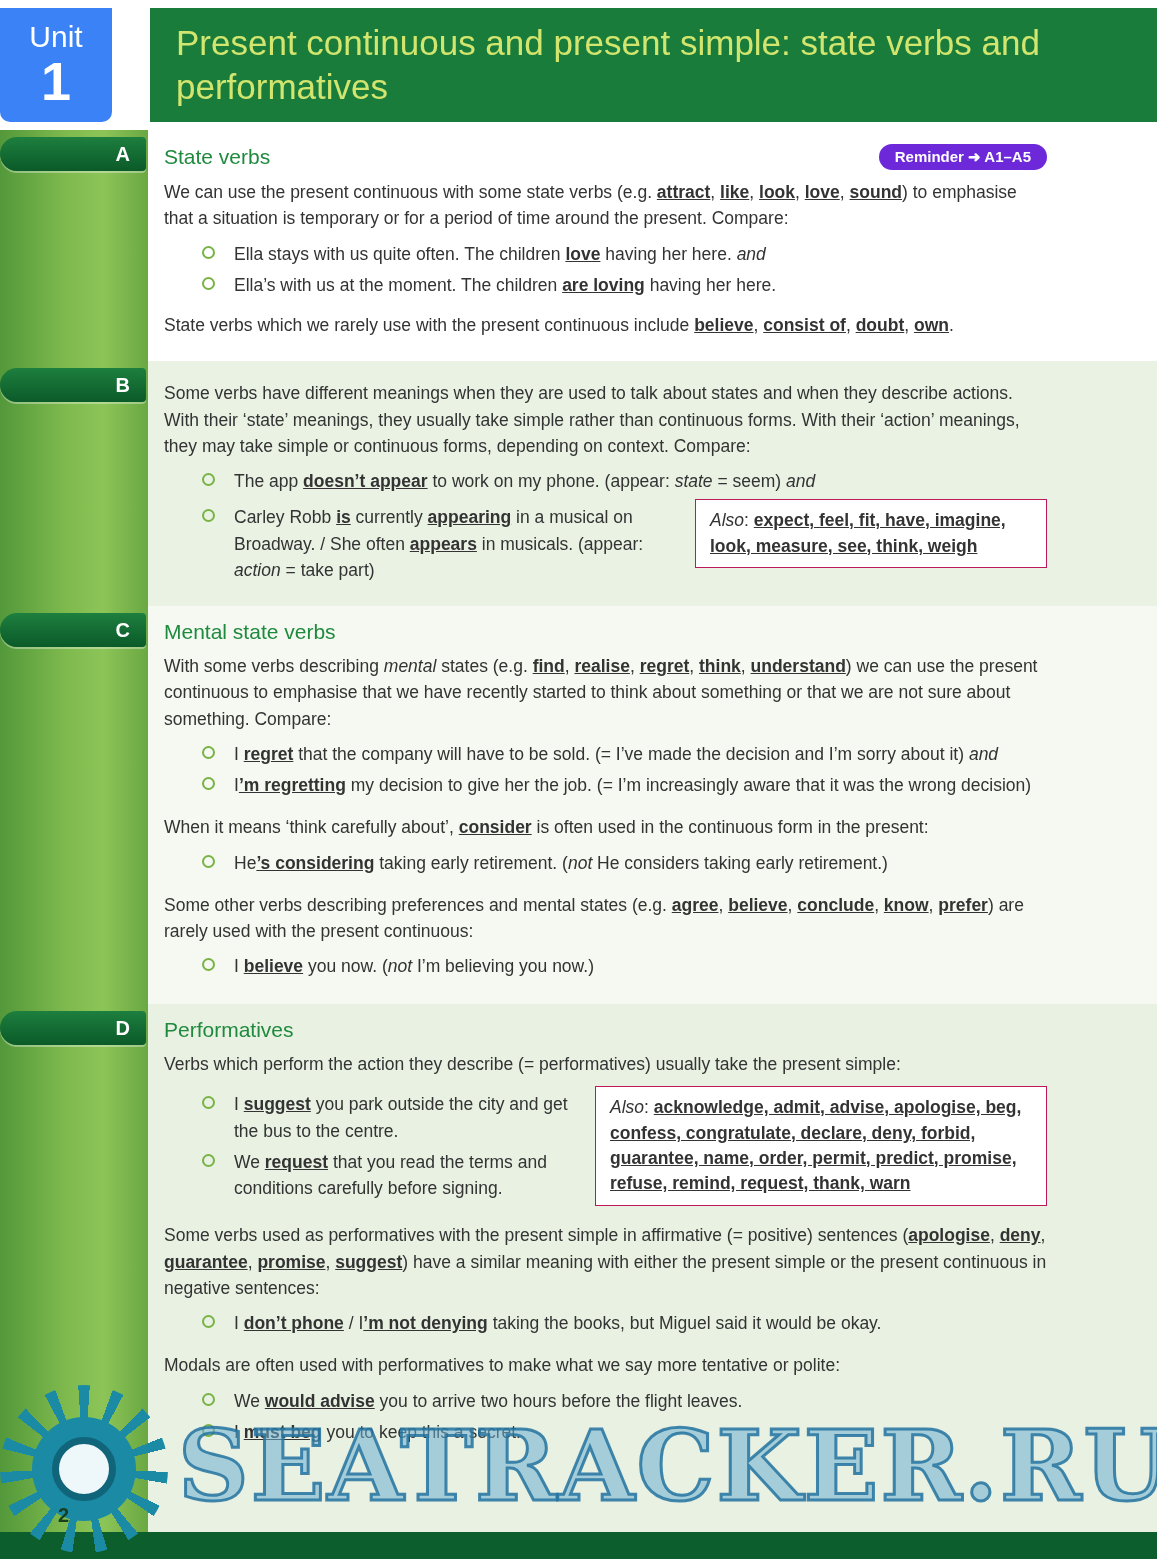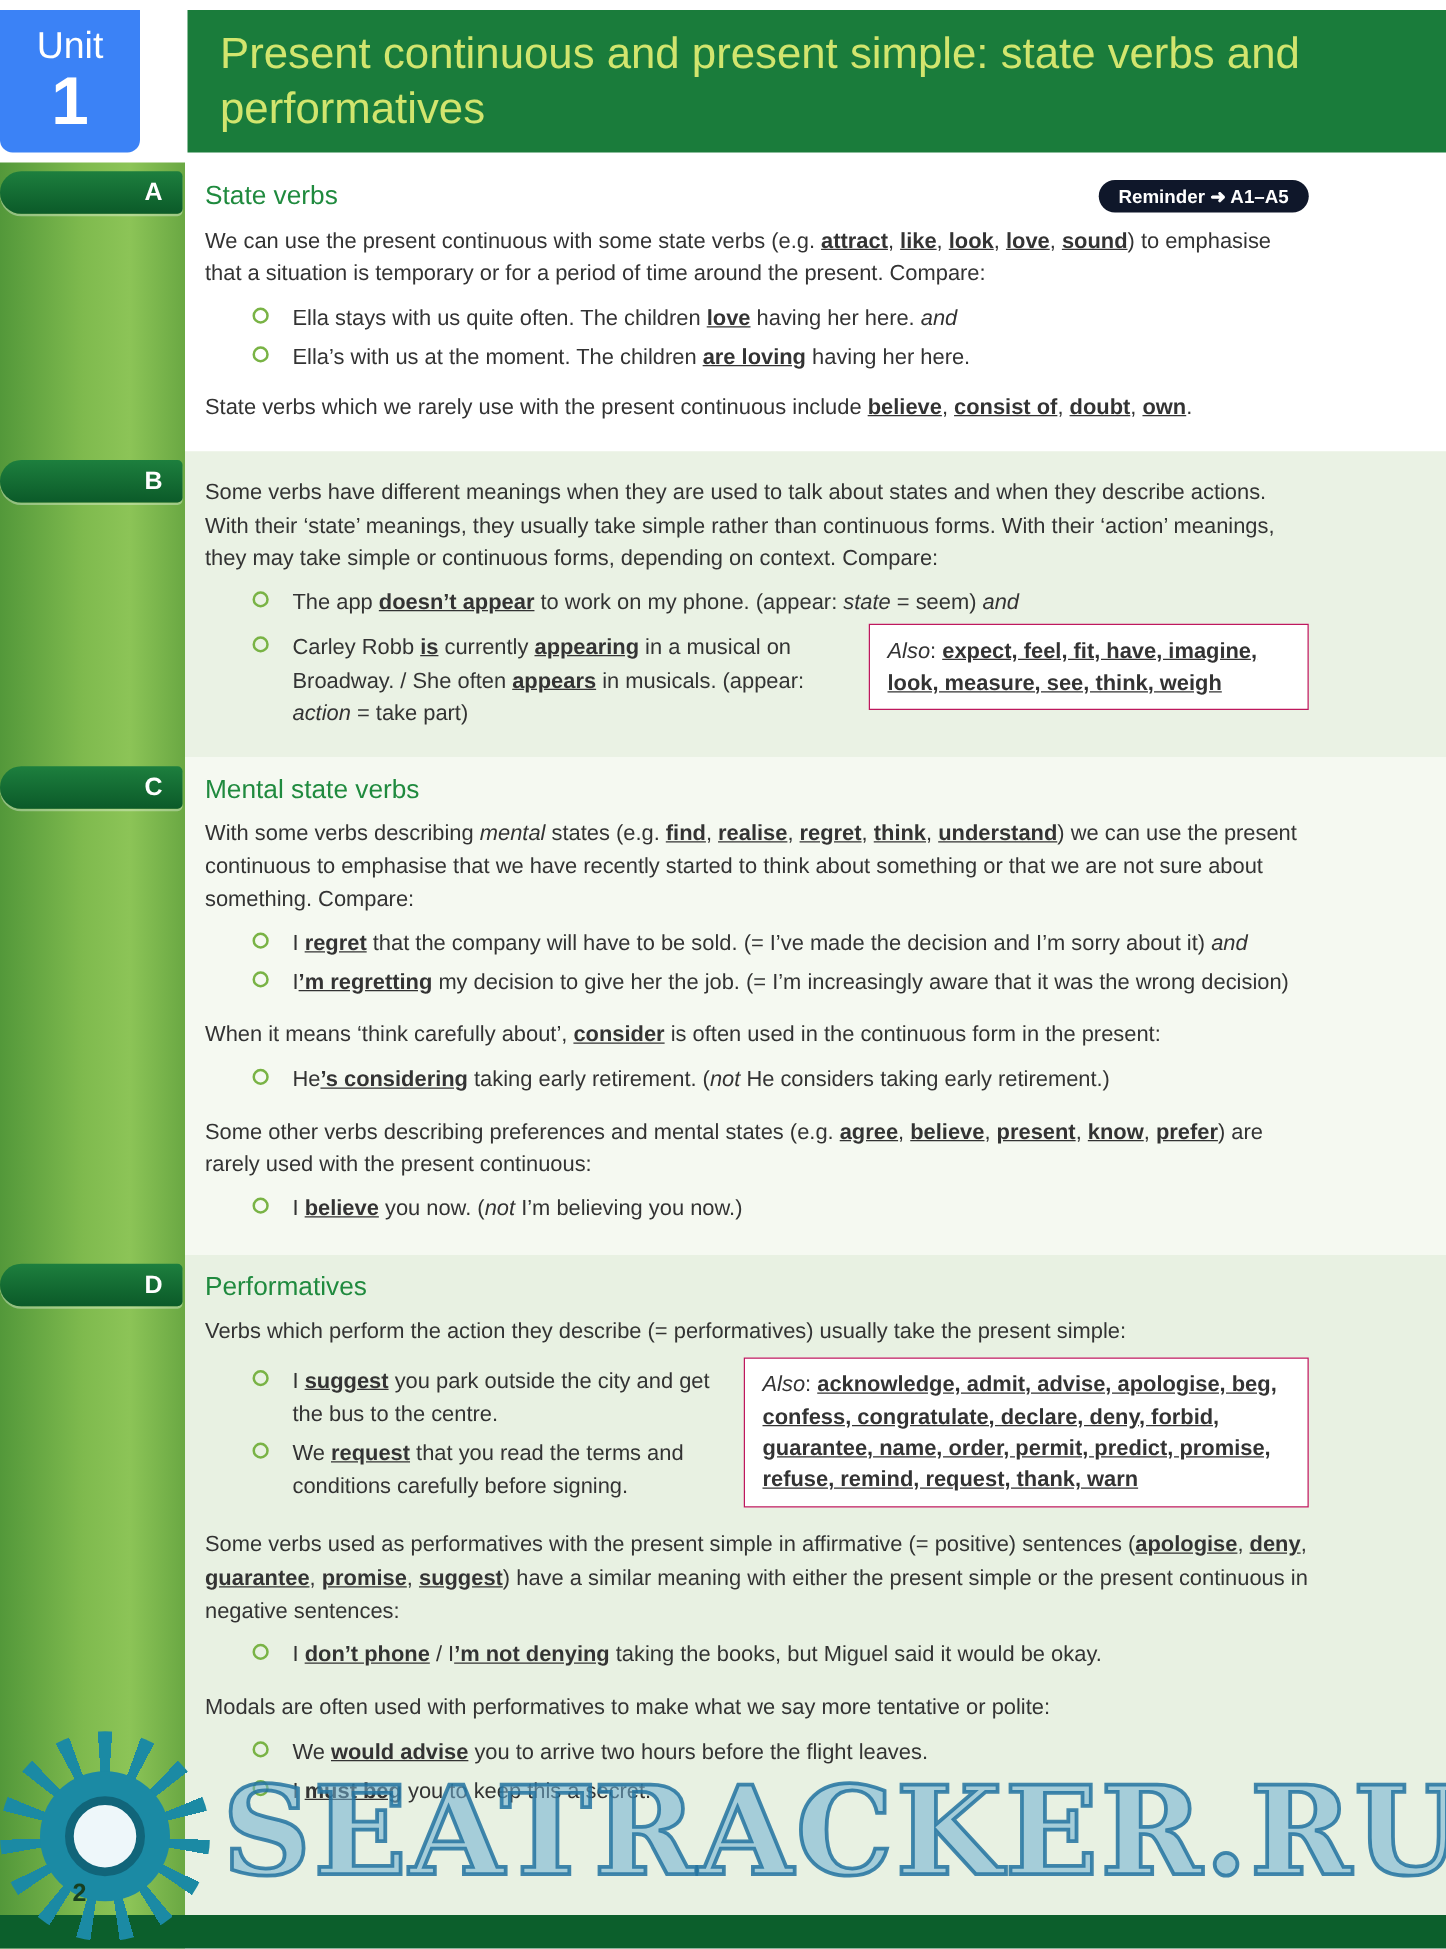--- a/index.html
+++ b/index.html
@@ -42,21 +42,21 @@
     position:absolute; left:-148px; top:7px; width:146px; height:34px;
     background:linear-gradient(180deg,#1d7f3e,#0b5a29);
     border-radius:17px 4px 4px 17px;
     color:#fff; font-weight:700; font-size:20px;
     display:flex; align-items:center; justify-content:flex-end;
     padding-right:16px; box-shadow:0 2px 0 rgba(255,255,255,.35);
   }
   .heading-row { display:flex; justify-content:space-between; align-items:center; margin:4px 0 8px; }
   .sec-heading { color:#1f8a3e; font-weight:400; font-size:21px; margin:0; }
   .badge {
-    background:#0f172a; color:#fff; font-weight:700; font-size:15px;
+    background:#6d28d9; color:#fff; font-weight:700; font-size:15px;
     border-radius:15px; padding:4px 16px; white-space:nowrap;
   }
   .para { margin:9px 0; font-size:17.5px; line-height:1.5; }
   .bullet { position:relative; padding-left:70px; margin:5px 0; font-size:17.5px; line-height:1.5; }
   .ring {
     position:absolute; left:38px; top:5px; width:13px; height:13px;
     border:2.5px solid #79b345; border-radius:50%; background:transparent;
   }
   .row { display:flex; gap:18px; align-items:flex-start; margin:4px 0; }
   .row .left { flex:1; min-width:0; }
@@ -160,21 +160,21 @@
       </div>
       <div class="bullet">
         <span class="ring"></span>
         <span class="btext"><span>I</span><span class="b">’m regretting</span><span> my decision to give her the job. (= I’m increasingly aware that it was the wrong decision)</span></span>
       </div>
       <p class="para" style="margin-top:16px"><span>When it means ‘think carefully about’, </span><span class="b">consider</span><span> is often used in the continuous form in the present:</span></p>
       <div class="bullet">
         <span class="ring"></span>
         <span class="btext"><span>He</span><span class="b">’s considering</span><span> taking early retirement. (</span><span class="i">not</span><span> He considers taking early retirement.)</span></span>
       </div>
-      <p class="para" style="margin-top:16px"><span>Some other verbs describing preferences and mental states (e.g. </span><span class="b">agree</span><span>, </span><span class="b">believe</span><span>, </span><span class="b">present</span><span>, </span><span class="b">know</span><span>, </span><span class="b">prefer</span><span>) are rarely used with the present continuous:</span></p>
+      <p class="para" style="margin-top:16px"><span>Some other verbs describing preferences and mental states (e.g. </span><span class="b">agree</span><span>, </span><span class="b">believe</span><span>, </span><span class="b">conclude</span><span>, </span><span class="b">know</span><span>, </span><span class="b">prefer</span><span>) are rarely used with the present continuous:</span></p>
       <div class="bullet">
         <span class="ring"></span>
         <span class="btext"><span>I </span><span class="b">believe</span><span> you now. (</span><span class="i">not</span><span> I’m believing you now.)</span></span>
       </div>
     </section>
 
     <section class="sec sec-d">
       <div class="tab">
         <span>D</span>
       </div>

